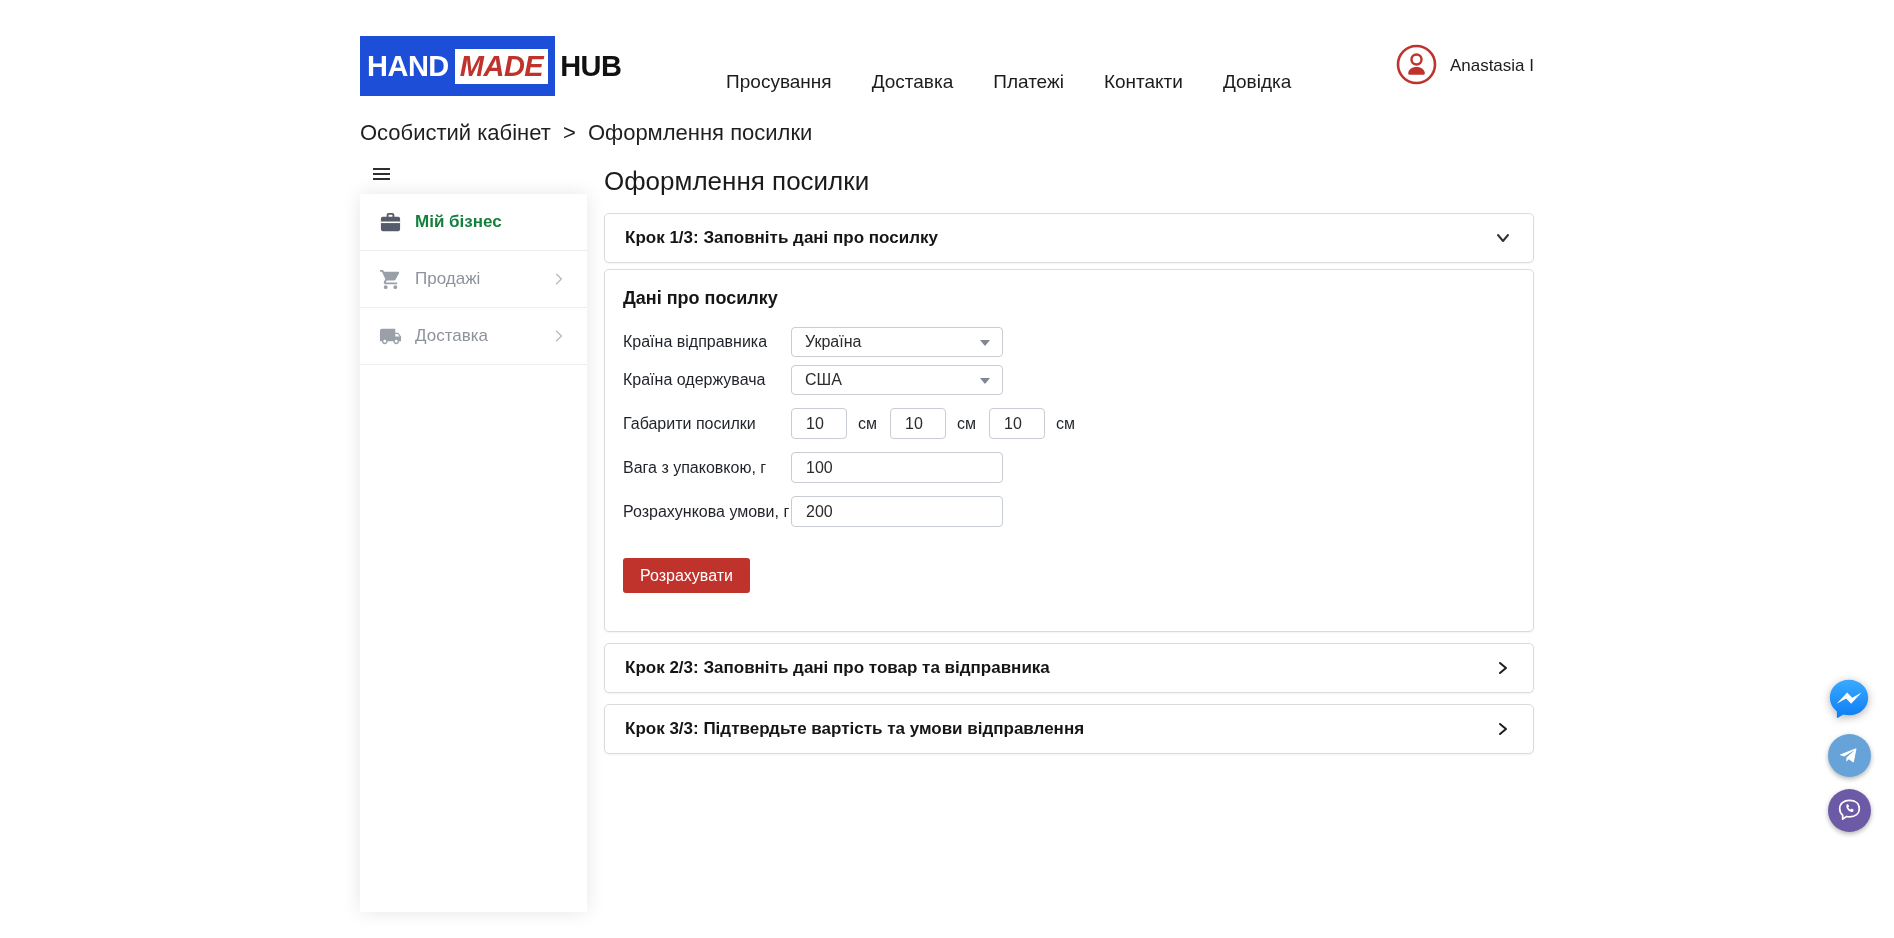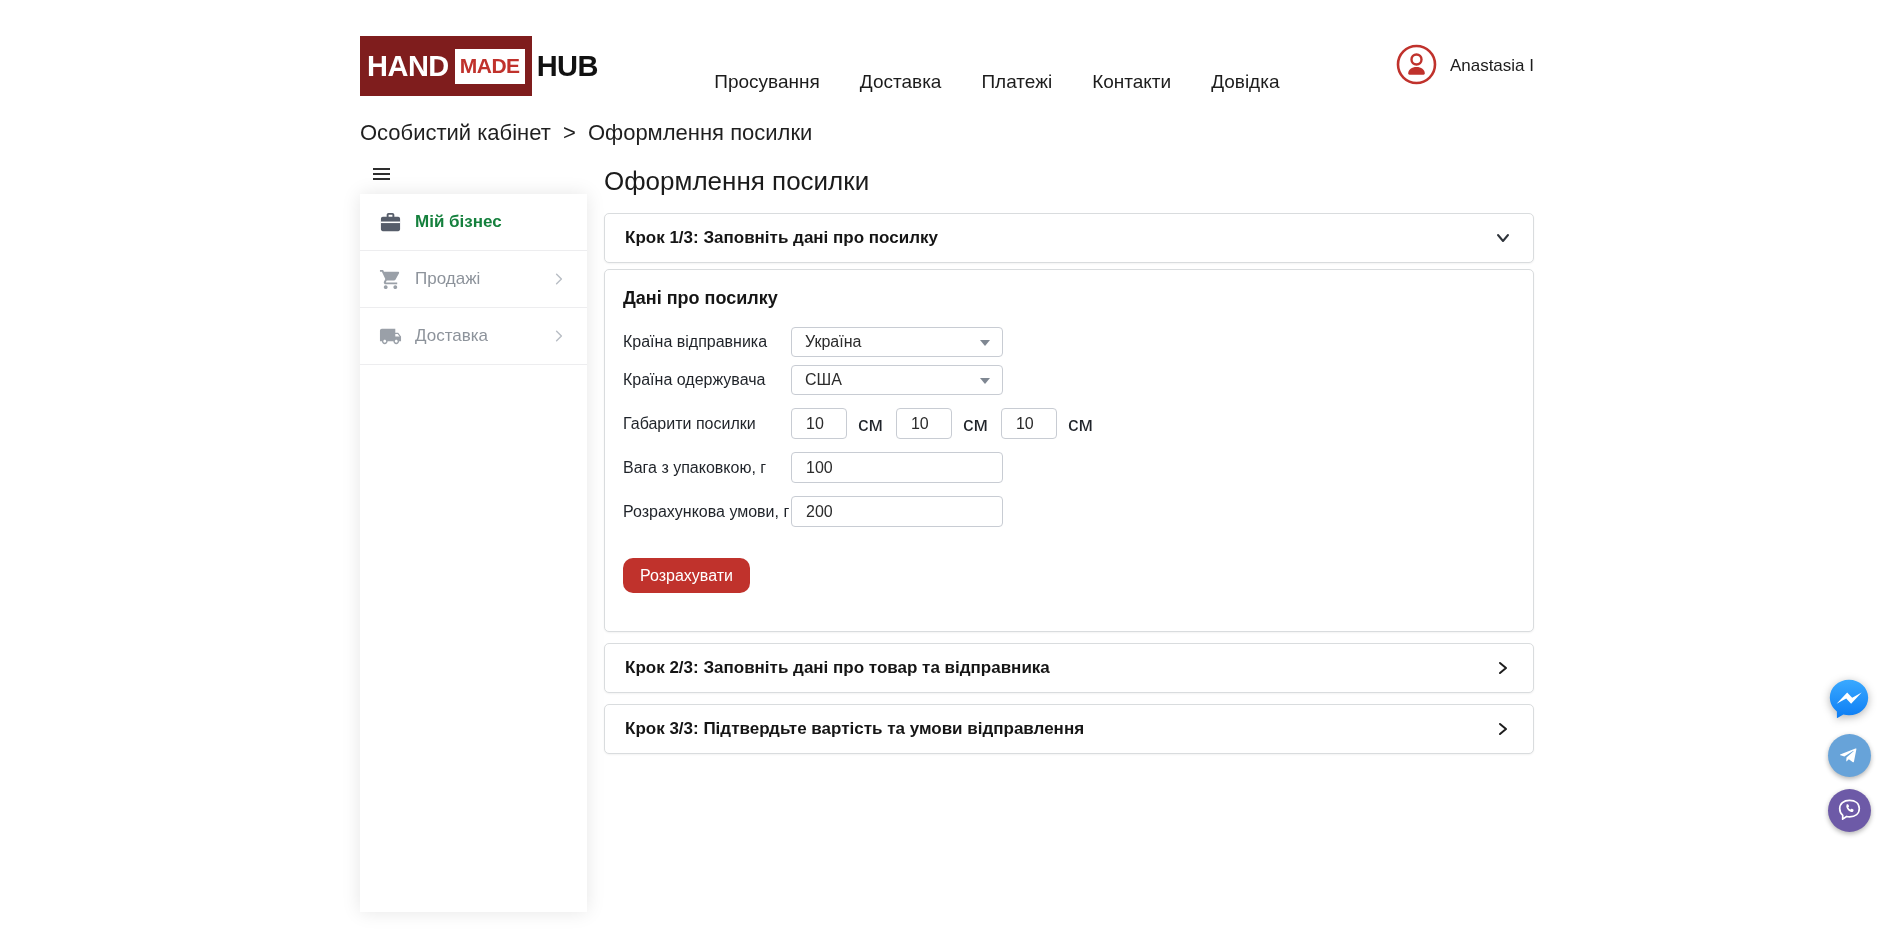--- a/index.html
+++ b/index.html
@@ -9,31 +9,31 @@
     font-family: "Liberation Sans", "DejaVu Sans", sans-serif;
     color: #1d1d1d;
   }
   .container { width: 1174px; margin: 0 auto; }
 
   
   .header { padding-top: 36px; }
   .header-inner { display: flex; align-items: center; }
   .logo { display: flex; align-items: center; cursor: pointer; }
   .logo-redbox {
-    background: #7f1d1d; display: flex; align-items: center;
+    background: #1d4ed8; display: flex; align-items: center;
     padding: 5px 7px; height: 60px;
   }
   .logo-hand {
     color: #fff; font-weight: 800; font-size: 29px; letter-spacing: -0.5px;
     margin-right: 6px; font-family: "Liberation Sans", sans-serif;
   }
   .logo-madebox {
     background: #fff; padding: 1px 5px; display: flex; align-items: center; height: 35px;
   }
-  .logo-made { color: #c0322c; font-weight: 800; font-size: 21px; letter-spacing: -0.5px; }
+  .logo-made { color: #c0322c; font-weight: 800; font-size: 29px; letter-spacing: -0.5px; font-style: italic; }
   .logo-hub { color: #111; font-weight: 800; font-size: 29px; letter-spacing: -0.5px; margin-left: 5px; }
 
   .nav { flex: 1; display: flex; justify-content: center; gap: 40px; margin-top: 32px; }
   .nav-item { font-size: 19px; color: #1c1c1c; cursor: pointer; white-space: nowrap; }
 
   .user-block { display: flex; align-items: center; gap: 13px; cursor: pointer; justify-content: center; }
   .user-name { font-size: 17px; color: #1c1c1c; }
 
   
   .breadcrumb { margin-top: 24px; font-size: 22px; color: #1f1f1f; }
@@ -99,25 +99,25 @@
     border-top: 6px solid #7f8792;
   }
 
   .text-input {
     height: 31px; border: 1px solid #c8ccd3; border-radius: 4px;
     font-size: 16px; color: #2b2b2b; padding: 0 10px 0 14px; outline: none;
     font-family: "Liberation Sans", "DejaVu Sans", sans-serif; background: #fff;
   }
   .dim-input { width: 56px; }
   .wide-input { width: 212px; }
-  .unit { font-size: 21px; color: #1f2329; margin: 0 13px 0 11px; }
+  .unit { font-size: 16px; color: #1f2329; margin: 0 13px 0 11px; }
 
   .calc-button {
     margin-top: 18px; height: 35px; padding: 0 17px; background: #c0322c; color: #fff;
-    border: none; border-radius: 10px; font-size: 16px; cursor: pointer;
+    border: none; border-radius: 3px; font-size: 16px; cursor: pointer;
     font-family: "Liberation Sans", "DejaVu Sans", sans-serif;
   }
 
   
   .social-stack {
     position: absolute; right: 22px; top: 676px;
     display: flex; flex-direction: column; align-items: center; gap: 12px;
   }
   .social-btn { width: 46px; height: 46px; cursor: pointer; filter: drop-shadow(0 2px 4px rgba(0,0,0,0.3)); }
   .social-btn.round { border-radius: 50%; display: flex; align-items: center; justify-content: center; }

